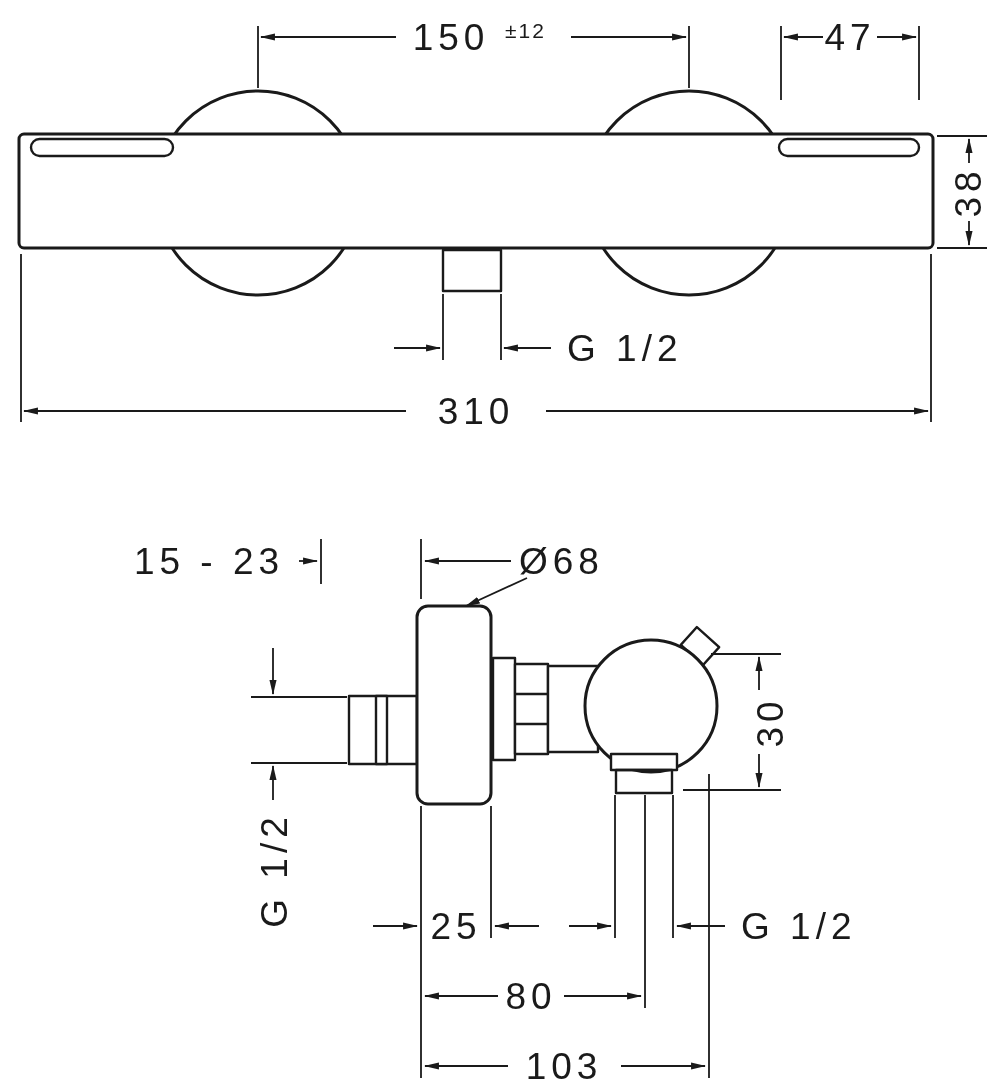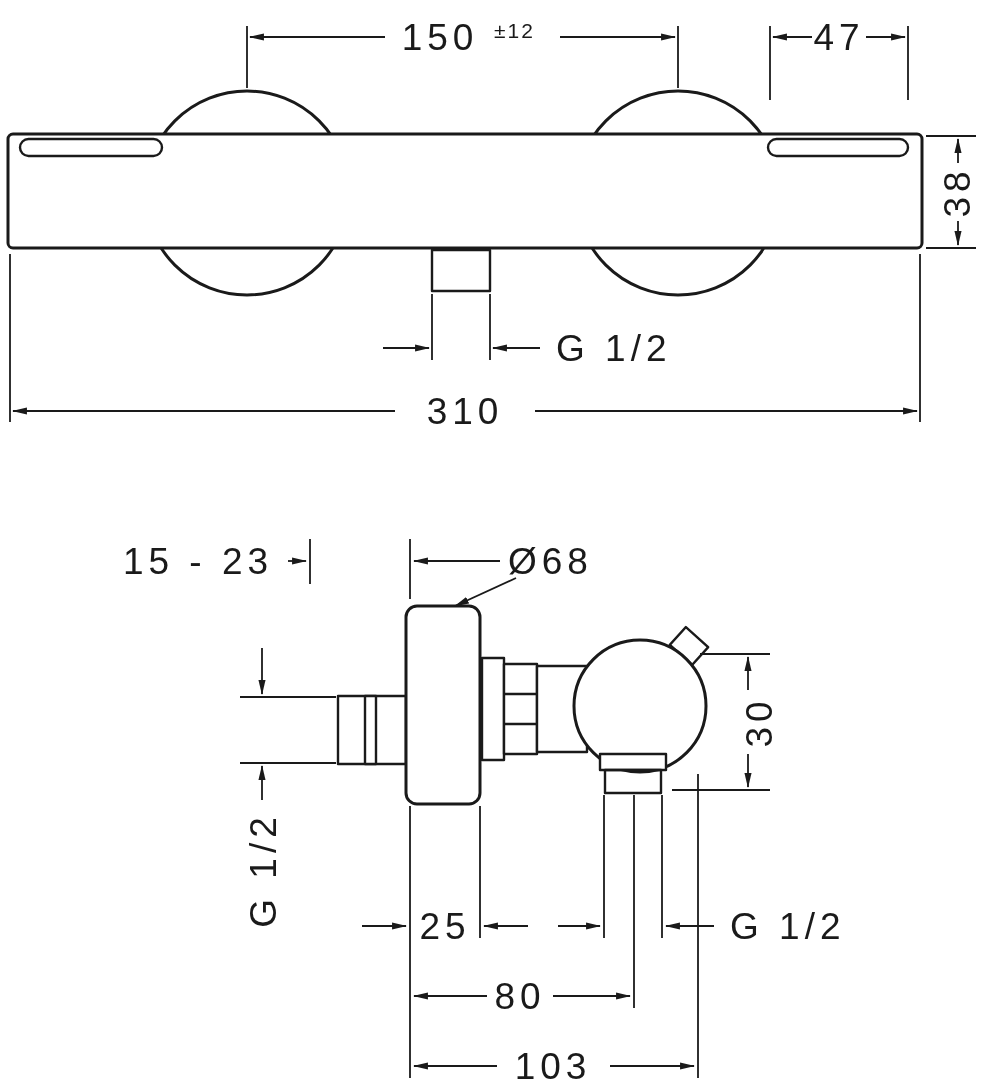--- a/index.html
+++ b/index.html
@@ -6,20 +6,21 @@
     margin: 0;
     padding: 0;
     background: #ffffff;
   }
   .canvas-wrap {
     width: 879px;
     height: 1089px;
     background: #ffffff;
     position: relative;
     font-family: "Liberation Sans", sans-serif;
+    padding-left: 11px;
   }
   svg { display: block; }
   
   .ln  { stroke: #1a1a1a; stroke-width: 3;   fill: none; stroke-linejoin: round; }
   .ln2 { stroke: #1a1a1a; stroke-width: 2.4; fill: none; stroke-linejoin: round; }
   .thin{ stroke: #1a1a1a; stroke-width: 1.8; fill: none; }
   .fillw { fill: #ffffff; }
   text.dim {
     font-family: "Liberation Sans", sans-serif;
     font-size: 37px;

